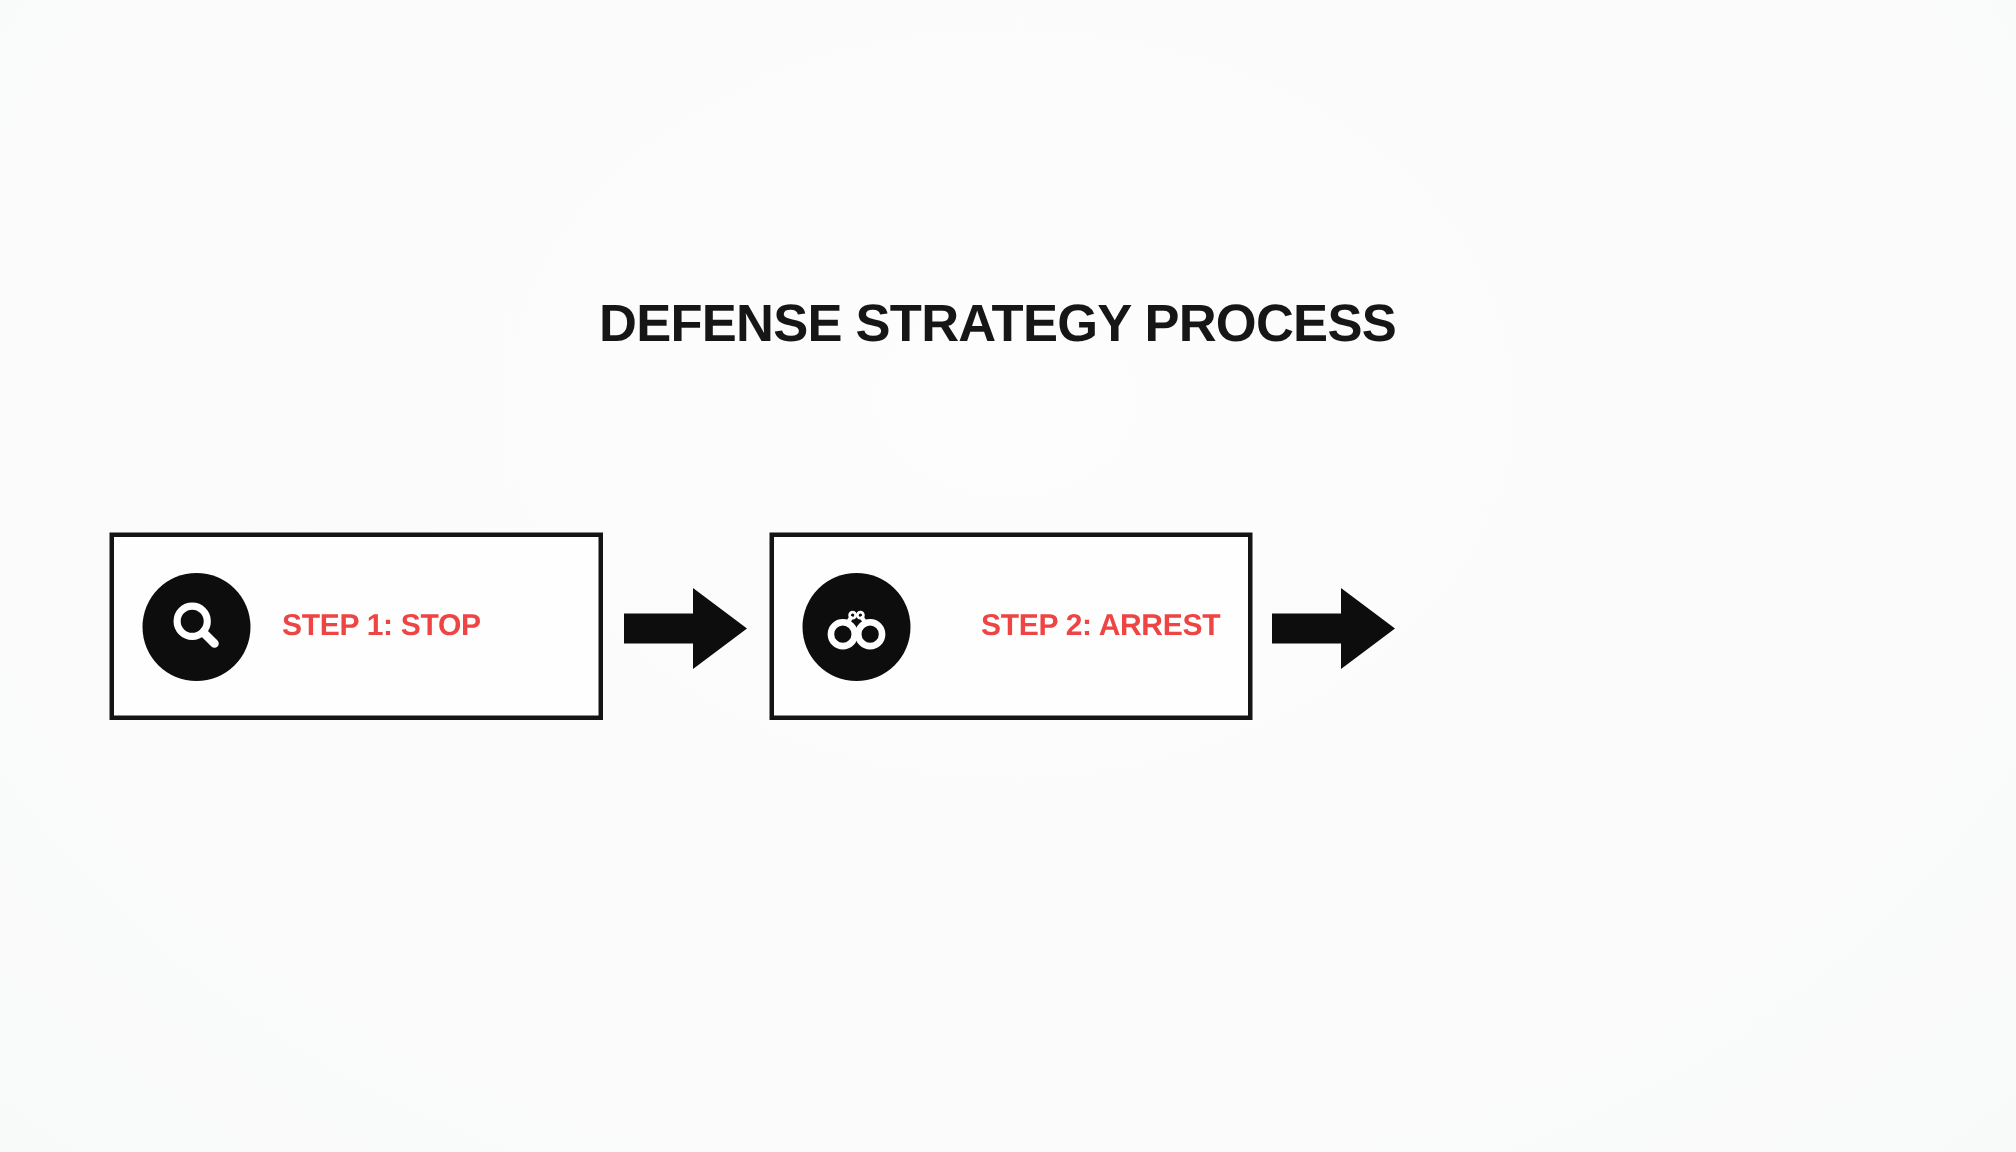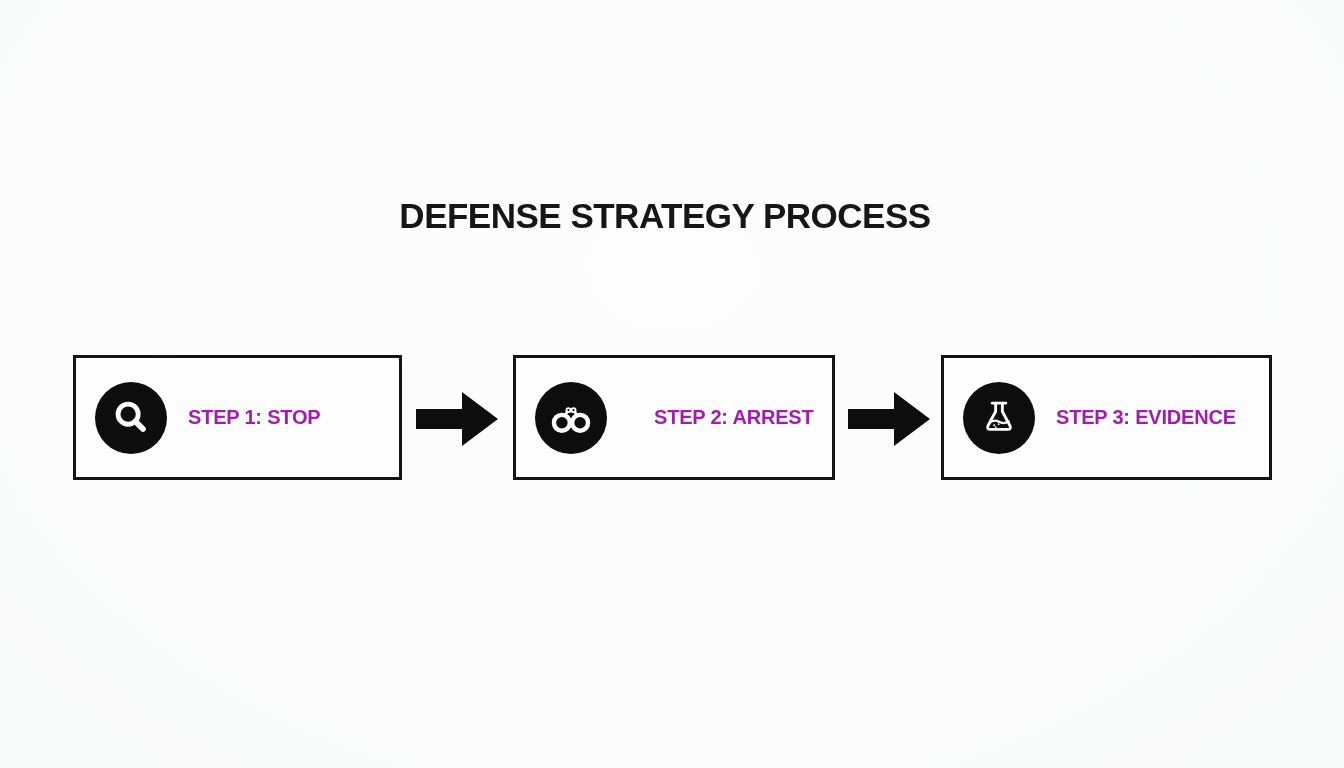--- a/index.html
+++ b/index.html
@@ -58,21 +58,21 @@
   }
   .icon-badge svg {
     width: 46px;
     height: 46px;
     display: block;
   }
   .step-label {
     font-size: 20px;
     font-weight: 700;
     letter-spacing: -0.2px;
-    color: #a21caf;
+    color: #ef4444;
     white-space: nowrap;
   }
   .flow-arrow {
     position: absolute;
     top: 392px;
     width: 82px;
     height: 54px;
   }
   .flow-arrow.pos-1 { left: 416px; }
   .flow-arrow.pos-2 { left: 848px; }
@@ -118,27 +118,14 @@
     </div>
     <div class="step-label">STEP 2: ARREST</div>
   </div>
 
   <div class="flow-arrow pos-2">
     <svg viewBox="0 0 82 54">
       <polygon points="0,17 46,17 46,0 82,27 46,54 46,37 0,37" fill="#0d0d0d"></polygon>
     </svg>
   </div>
 
-  <div class="step-box pos-3">
-    <div class="icon-badge">
-      <svg viewBox="0 0 48 48" fill="none" stroke="#ffffff" stroke-linecap="round" stroke-linejoin="round">
-        <path d="M17 8.5 H31" stroke-width="3"></path>
-        <path d="M20.5 8.5 V17.2 L12.6 32 Q10.8 35.9 15.1 35.9 H32.9 Q37.2 35.9 35.4 32 L27.5 17.2 V8.5" stroke-width="3"></path>
-        <path d="M14 29.2 Q19 25 24 28 Q29 31 34 27.4" stroke-width="2.4"></path>
-        <circle cx="19" cy="31.6" r="1.1" fill="#ffffff" stroke="none"></circle>
-        <circle cx="23.6" cy="30.4" r="1.0" fill="#ffffff" stroke="none"></circle>
-        <circle cx="20.6" cy="33.6" r="0.9" fill="#ffffff" stroke="none"></circle>
-      </svg>
-    </div>
-    <div class="step-label">STEP 3: EVIDENCE</div>
-  </div>
 
 </div>
 
 </body></html>

